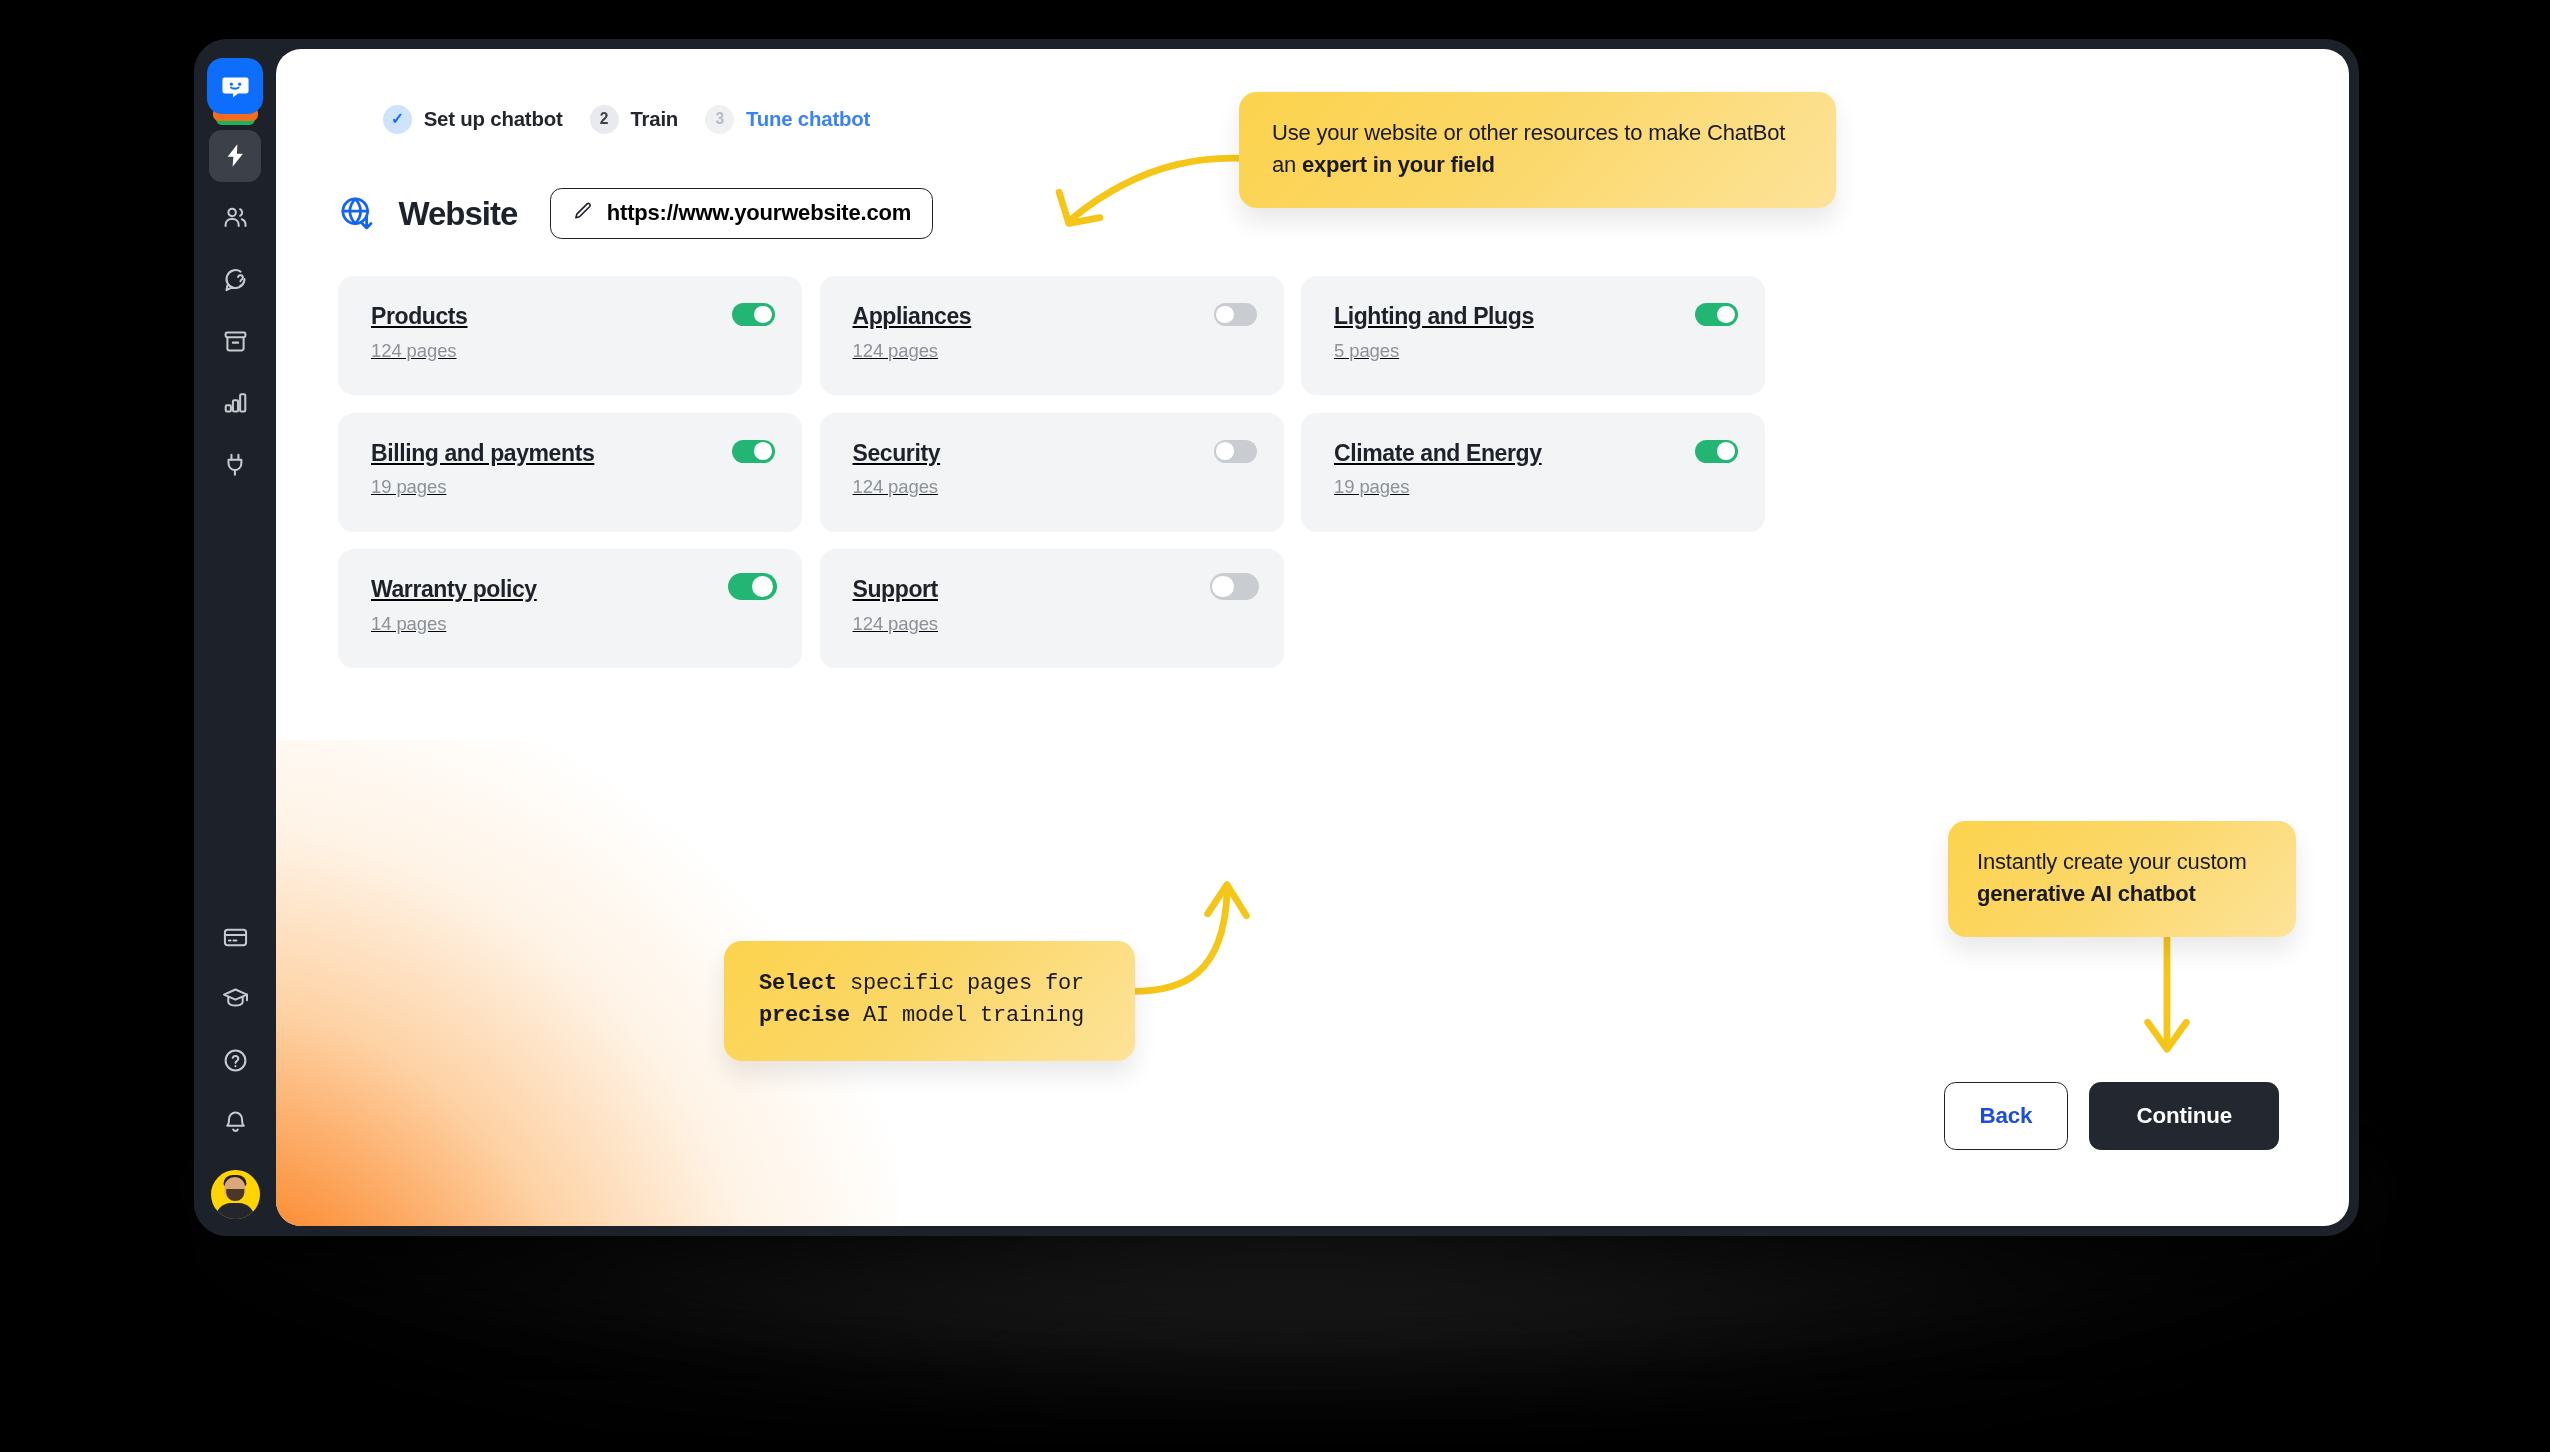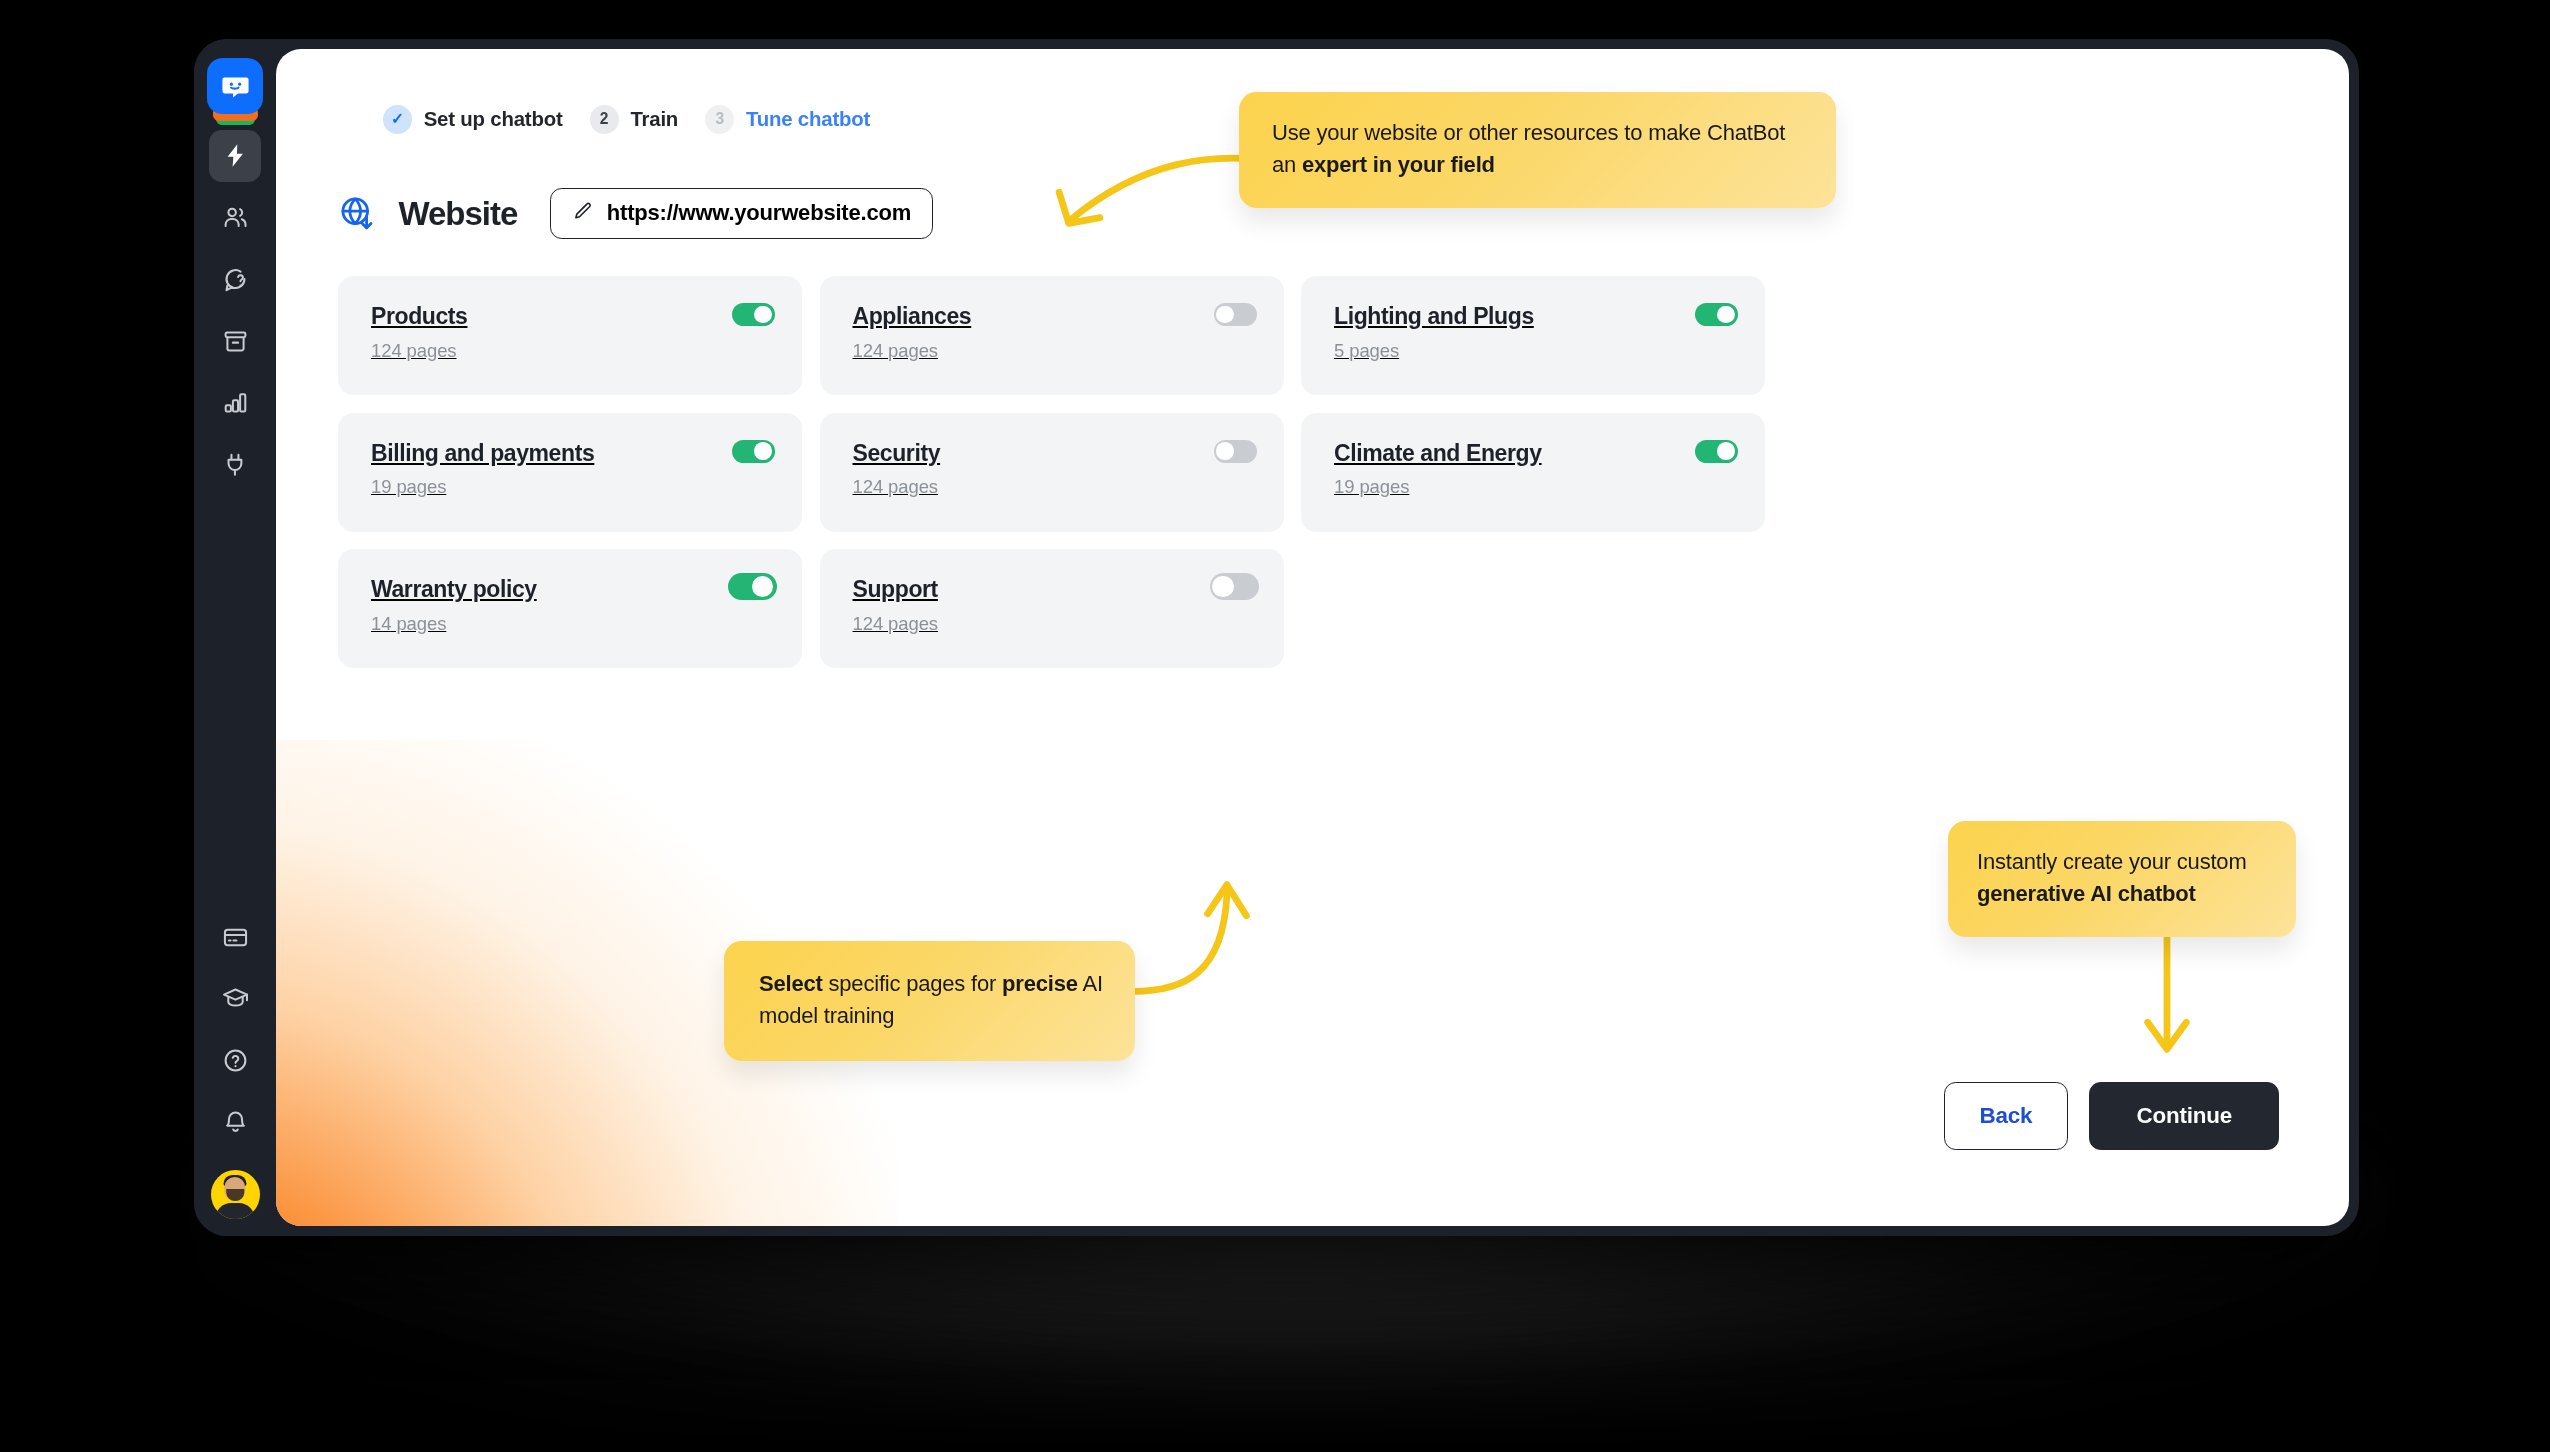--- a/index.html
+++ b/index.html
@@ -345,20 +345,21 @@
     left: 1239px;
     top: 92px;
     width: 597px;
     padding: 25px 31px 27px 33px;
   }
   #callout-select {
     left: 724px;
     top: 941px;
     width: 411px;
     padding: 27px 29px 29px 35px;
+    font-family: Liberation Mono, monospace;
   }
   #callout-instant {
     left: 1948px;
     top: 775px;
     width: 348px;
     padding: 25px 29px 27px 29px;
     margin-top: 46px;
   }
 
   .arrow-svg { position: absolute; overflow: visible; z-index: 29; pointer-events: none; }

